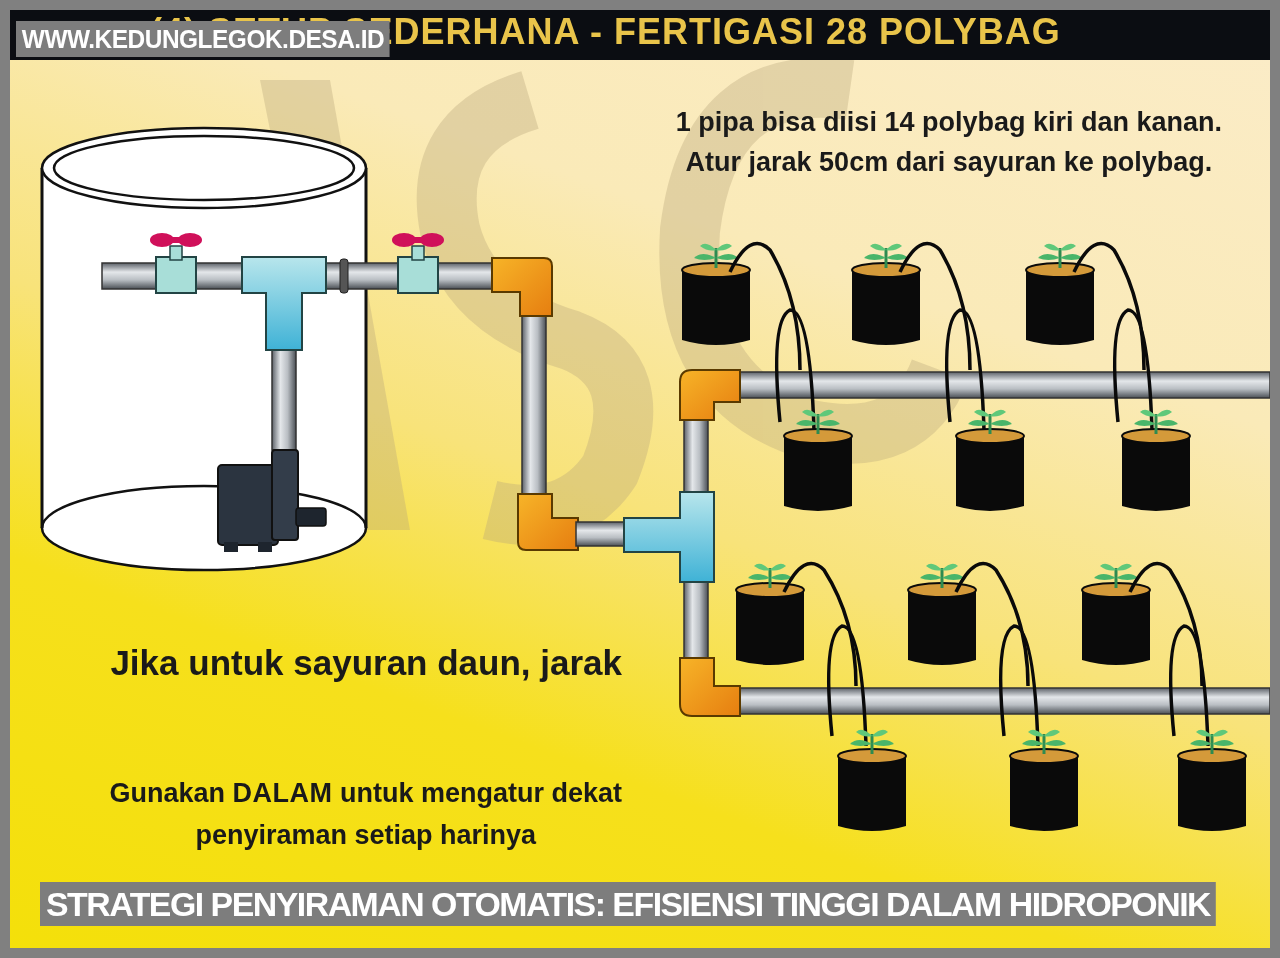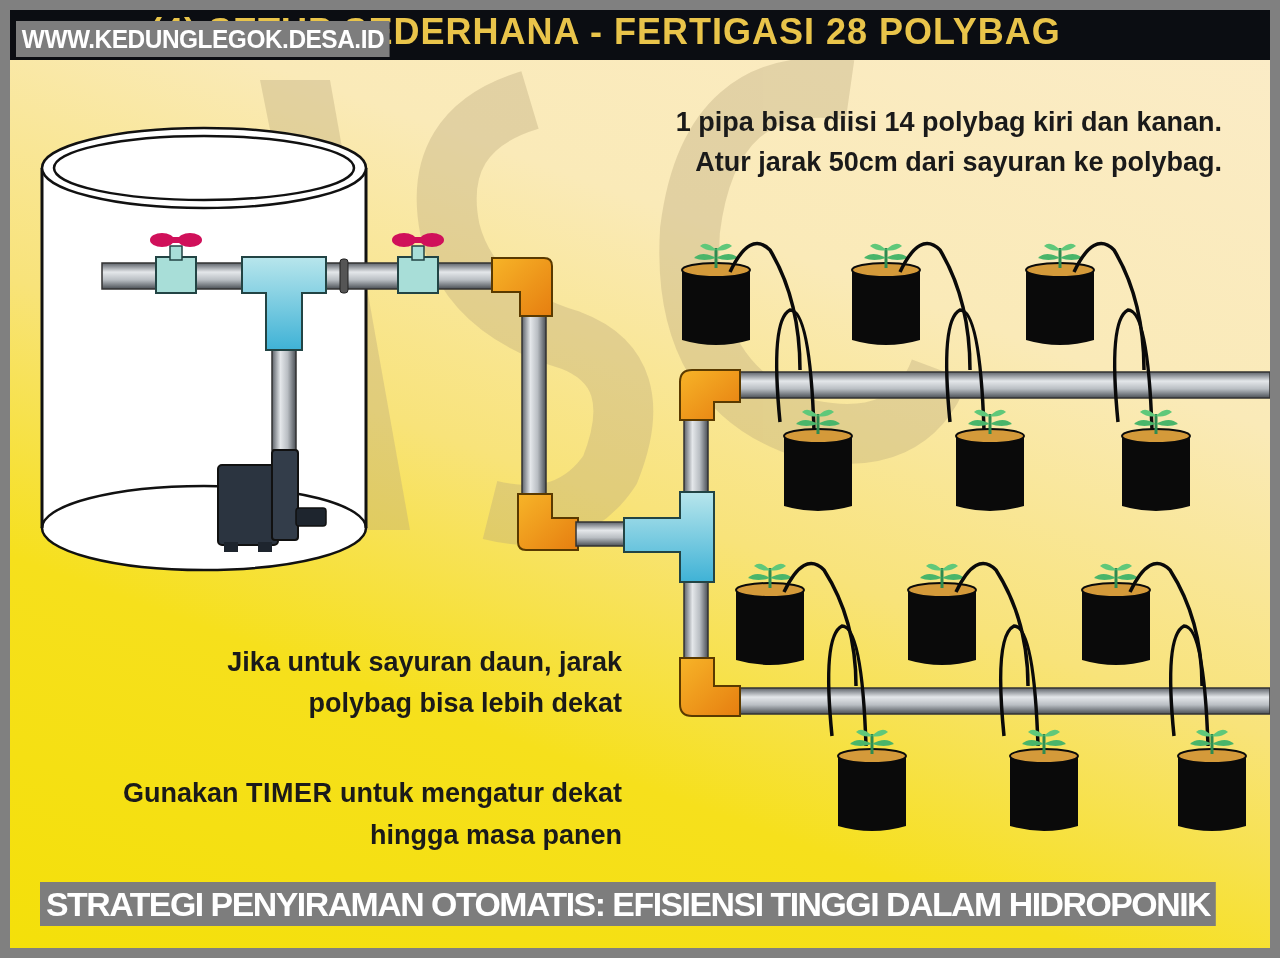--- a/index.html
+++ b/index.html
@@ -4,23 +4,23 @@
 <style>
   html,body{margin:0;padding:0;}
   body{width:1280px;height:958px;background:#808080;position:relative;overflow:hidden;font-family:"Liberation Sans",sans-serif;}
   #canvas{position:absolute;left:10px;top:10px;width:1260px;height:938px;overflow:hidden;
     background:linear-gradient(200deg,#fbecc8 0%,#faeab8 30%,#f8e37a 52%,#f6e01c 72%,#f4e00a 100%);}
   #header-band{position:absolute;left:0;top:0;width:1260px;height:50px;background:#0b0d12;}
   #header-title{position:absolute;left:140px;top:0;height:50px;line-height:44px;font-size:36px;font-weight:bold;color:#e9c44a;letter-spacing:1px;white-space:nowrap;}
   .overlay-label{position:absolute;background:#7d7d7d;color:#fff;font-family:"Liberation Sans",sans-serif;font-weight:bold;white-space:nowrap;transform-origin:left center;}
   #site-label{left:16px;top:21px;height:36px;line-height:36px;padding:0 6px;font-size:25px;letter-spacing:-0.5px;}
   #caption-label{left:40px;top:882px;height:44px;line-height:44px;padding:0 6px;font-size:34px;letter-spacing:-1.5px;}
-  .note{position:absolute;color:#1a1a1a;font-weight:bold;text-align:right;white-space:nowrap;}
+  .note{position:absolute;color:#1a1a1a;font-weight:bold;text-align:center;white-space:nowrap;}
   #note-top{right:48px;top:92px;font-size:27px;line-height:40px;}
-  #note-mid{right:648px;top:632px;font-size:27px;line-height:41px;}
+  #note-mid{right:648px;top:632px;font-size:35px;line-height:41px;}
   #note-bottom{right:648px;top:762px;font-size:27px;line-height:42px;}
   svg#diagram{position:absolute;left:0;top:0;}
 </style>
 </head>
 <body>
 
 <div id="canvas">
 
   <svg id="diagram" width="1260" height="938" viewBox="0 0 1260 938">
     <defs>
@@ -165,23 +165,22 @@
     <div id="header-title">(4) SETUP  SEDERHANA - FERTIGASI  28  POLYBAG</div>
   </div>
 
   <div id="note-top" class="note">
     <div>1 pipa bisa diisi 14 polybag kiri dan kanan.</div>
     <div>Atur jarak 50cm dari sayuran ke polybag.</div>
   </div>
 
   <div id="note-mid" class="note">
     <div>Jika untuk sayuran daun, jarak</div>
-    <div>polybag bisa lebih dekat</div>
   </div>
 
   <div id="note-bottom" class="note">
-    <div><span>Gunakan </span><span style="font-weight:900;letter-spacing:0.5px;">TIMER</span><span> untuk mengatur dekat</span></div>
-    <div>hingga masa panen</div>
+    <div><span>Gunakan </span><span style="font-weight:900;letter-spacing:0.5px;">DALAM</span><span> untuk mengatur dekat</span></div>
+    <div>penyiraman setiap harinya</div>
   </div>
 </div>
 
 <div id="site-label" class="overlay-label" style="transform: scaleX(0.977938);">WWW.KEDUNGLEGOK.DESA.ID</div>
 <div id="caption-label" class="overlay-label" style="transform: scaleX(0.995595);">STRATEGI PENYIRAMAN OTOMATIS: EFISIENSI TINGGI DALAM HIDROPONIK</div>
 
 </body></html>

